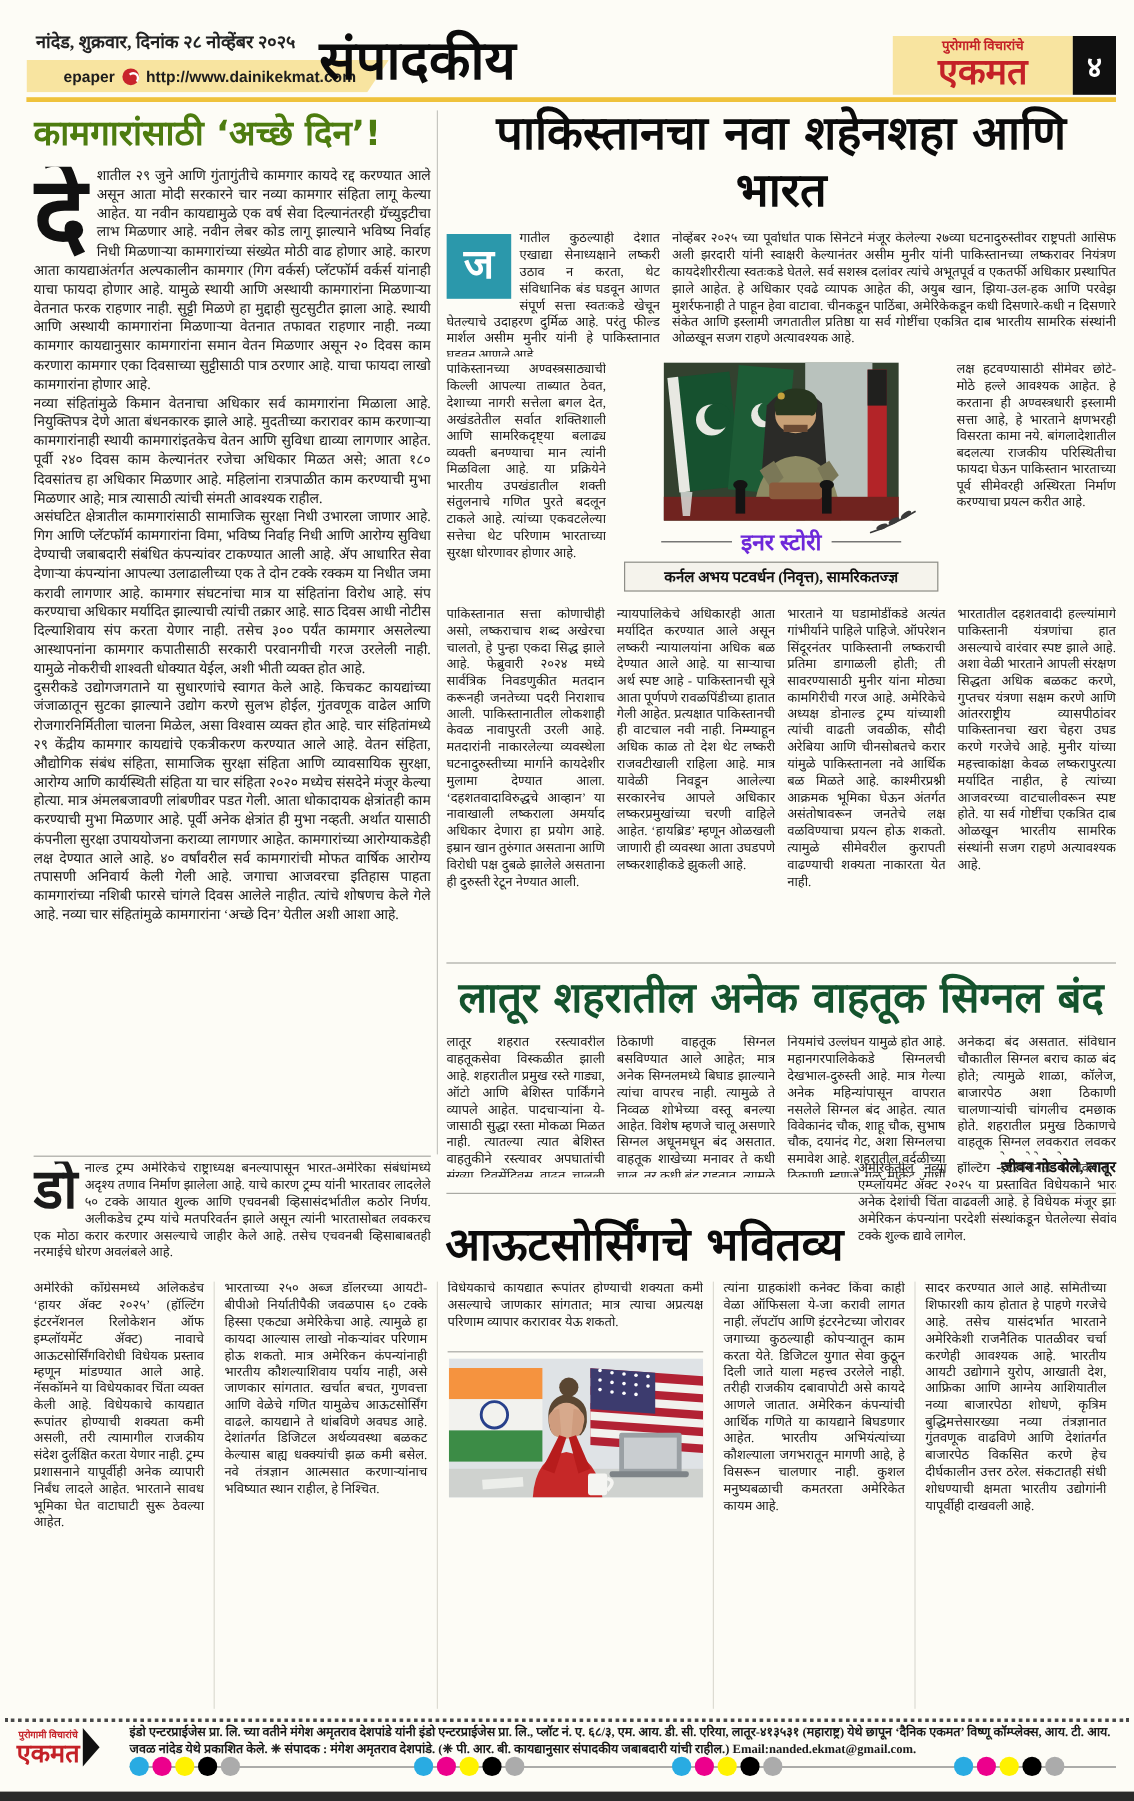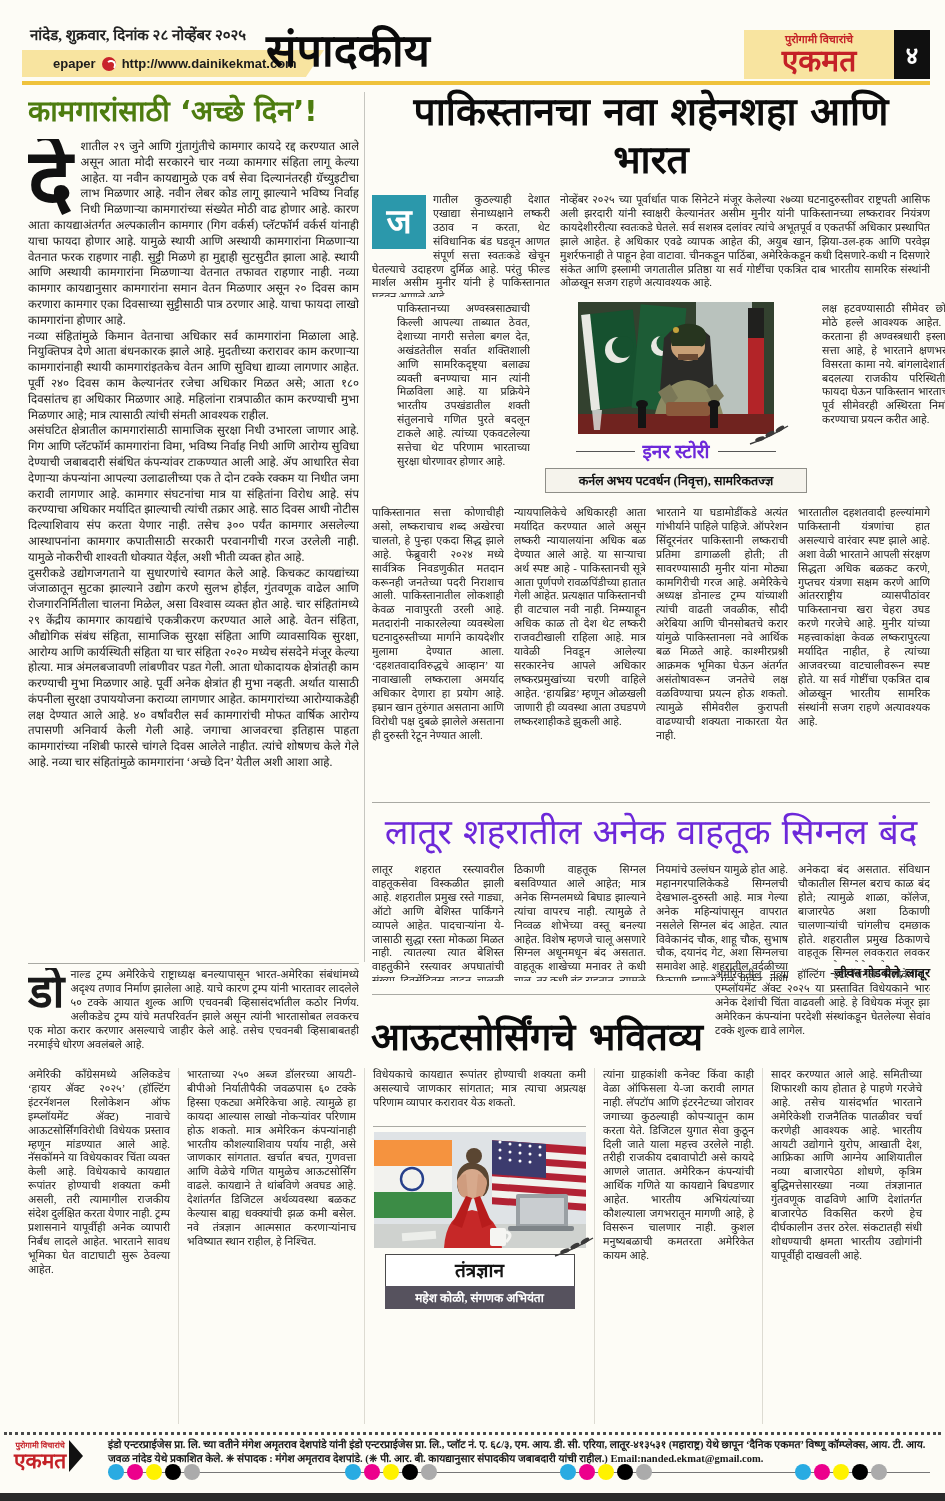--- a/index.html
+++ b/index.html
@@ -42,35 +42,35 @@
   .labor .dropcap { float:left; font-size:84px; line-height:74px; font-weight:bold; padding:4px 8px 0 0; color:#111; }
   .labor .body-txt { height:816px; }
 
   
   .pak { position:absolute; left:372px; top:88px; width:558px; }
   .pak h1 { font-family:"DejaVu Sans", sans-serif; font-size:39px; font-weight:900; line-height:48px; text-align:center; color:#0b0b0b; }
   .pak .stripA { display:flex; gap:10px; margin-top:9px; height:104px; }
   .pak .introcol { width:178px; flex:0 0 auto; }
   .pak .dropbox { float:left; width:54px; height:54px; background:#2b98ab; color:#fff; display:flex; align-items:center; justify-content:center; font-size:34px; font-weight:bold; margin:2px 7px 2px 0; font-family:"DejaVu Sans", sans-serif; }
   .pak .leadcol { flex:1; }
-  .pak .stripB { display:flex; gap:8px; margin-top:5px; height:198px;margin-left:25px; }
+  .pak .stripB { display:flex; gap:8px; margin-top:5px; height:198px; }
   .pak .sidecol { width:133px; flex:0 0 auto; }
   .pak .photo-center { width:276px; flex:0 0 auto; position:relative; }
   .officer-photo { display:block; margin:0 auto; }
   .inner-caption { position:relative; width:200px; margin:4px auto 0; display:flex; align-items:center; gap:8px; }
   .inner-caption .cline { flex:1; height:0; border-top:1px solid #555; }
   .inner-caption .ctext { font-size:19px; font-weight:bold; color:#6d28d9; white-space:nowrap; }
   .ornament { position:absolute; }
   .byline-box { width:262px; margin:4px auto 0; border:1px solid #8e8e88; background:#f5f3ec; text-align:center; font-size:12.5px; font-weight:bold; padding:3px 2px; color:#111; }
   .pak .stripC { display:flex; gap:10px; margin-top:6px; height:346px; }
   .pak .stripC .col { flex:1; }
 
   
   .latur { position:absolute; left:372px; top:802px; width:558px; border-top:1px solid #a9a9a3; padding-top:7px; }
-  .latur h1 { font-family:"DejaVu Sans", sans-serif; font-size:35px; font-weight:400; line-height:44px; text-align:center; color:#6d28d9; }
+  .latur h1 { font-family:"DejaVu Sans", sans-serif; font-size:35px; font-weight:700; line-height:44px; text-align:center; color:#14532d; }
   .latur .cols { display:flex; gap:10px; margin-top:9px; height:118px; }
   .latur .col { flex:1; display:flex; flex-direction:column; }
   .latur .col .small-txt { flex:1; }
   .latur .signature { font-size:12.5px; font-weight:bold; text-align:right; padding-top:2px; }
 
   
   .outs { position:absolute; left:28px; top:968px; width:902px; height:458px; overflow:hidden; }
   .outs .rowA { display:flex; gap:12px; height:92px; }
   .outs .intro { width:331px; flex:0 0 auto; }
   .outs .intro .dropcap { float:left; font-size:46px; line-height:44px; font-weight:bold; padding:2px 6px 0 0; }
@@ -283,30 +283,20 @@
             <path d="M70 116 q2 -34 28 -38 q26 4 30 38z" fill="#c62828"></path>
             <path d="M78 92 l14 -28 6 2 -10 30z" fill="#b71c1c"></path>
             <path d="M118 92 l-12 -28 -6 2 8 30z" fill="#b71c1c"></path>
           </g>
           <g>
             <rect x="116" y="96" width="16" height="18" rx="2" fill="#f5f5f2"></rect>
             <path d="M132 100 q8 2 0 10" stroke="#f5f5f2" stroke-width="3" fill="none"></path>
           </g>
           <rect x="28" y="100" width="34" height="8" fill="#eceeea" transform="rotate(-4 45 104)"></rect>
         </svg>
-        <div class="tech-caption">
-          <svg class="ornament" style="right:-20px; top:-20px;" width="42" height="24" viewBox="0 0 42 24">
-            <path d="M2 22 Q20 16 40 4" stroke="#3a3a3a" fill="none" stroke-width="1.4"></path>
-            <ellipse cx="12" cy="17" rx="5" ry="2.2" fill="#3a3a3a" transform="rotate(-20 12 17)"></ellipse>
-            <ellipse cx="22" cy="12" rx="5" ry="2.2" fill="#3a3a3a" transform="rotate(-28 22 12)"></ellipse>
-            <ellipse cx="32" cy="7" rx="5" ry="2.2" fill="#3a3a3a" transform="rotate(-35 32 7)"></ellipse>
-          </svg>
-          <div class="tbox">तंत्रज्ञान</div>
-          <div class="tbar">महेश कोळी, संगणक अभियंता</div>
-        </div>
       </div>
       <div class="bcol c4 small-txt">त्यांना ग्राहकांशी कनेक्ट किंवा काही वेळा ऑफिसला ये-जा करावी लागत नाही. लॅपटॉप आणि इंटरनेटच्या जोरावर जगाच्या कुठल्याही कोपऱ्यातून काम करता येते. डिजिटल युगात सेवा कुठून दिली जाते याला महत्त्व उरलेले नाही. तरीही राजकीय दबावापोटी असे कायदे आणले जातात. अमेरिकन कंपन्यांची आर्थिक गणिते या कायद्याने बिघडणार आहेत. भारतीय अभियंत्यांच्या कौशल्याला जगभरातून मागणी आहे, हे विसरून चालणार नाही. कुशल मनुष्यबळाची कमतरता अमेरिकेत कायम आहे.</div>
       <div class="bcol c5 small-txt">सादर करण्यात आले आहे. समितीच्या शिफारशी काय होतात हे पाहणे गरजेचे आहे. तसेच यासंदर्भात भारताने अमेरिकेशी राजनैतिक पातळीवर चर्चा करणेही आवश्यक आहे. भारतीय आयटी उद्योगाने युरोप, आखाती देश, आफ्रिका आणि आग्नेय आशियातील नव्या बाजारपेठा शोधणे, कृत्रिम बुद्धिमत्तेसारख्या नव्या तंत्रज्ञानात गुंतवणूक वाढविणे आणि देशांतर्गत बाजारपेठ विकसित करणे हेच दीर्घकालीन उत्तर ठरेल. संकटातही संधी शोधण्याची क्षमता भारतीय उद्योगांनी यापूर्वीही दाखवली आहे.</div>
     </div>
   </div>
 
   <div class="footer">
     <div class="dotted"></div>
     <div class="f-logo">
       <div class="stack">

